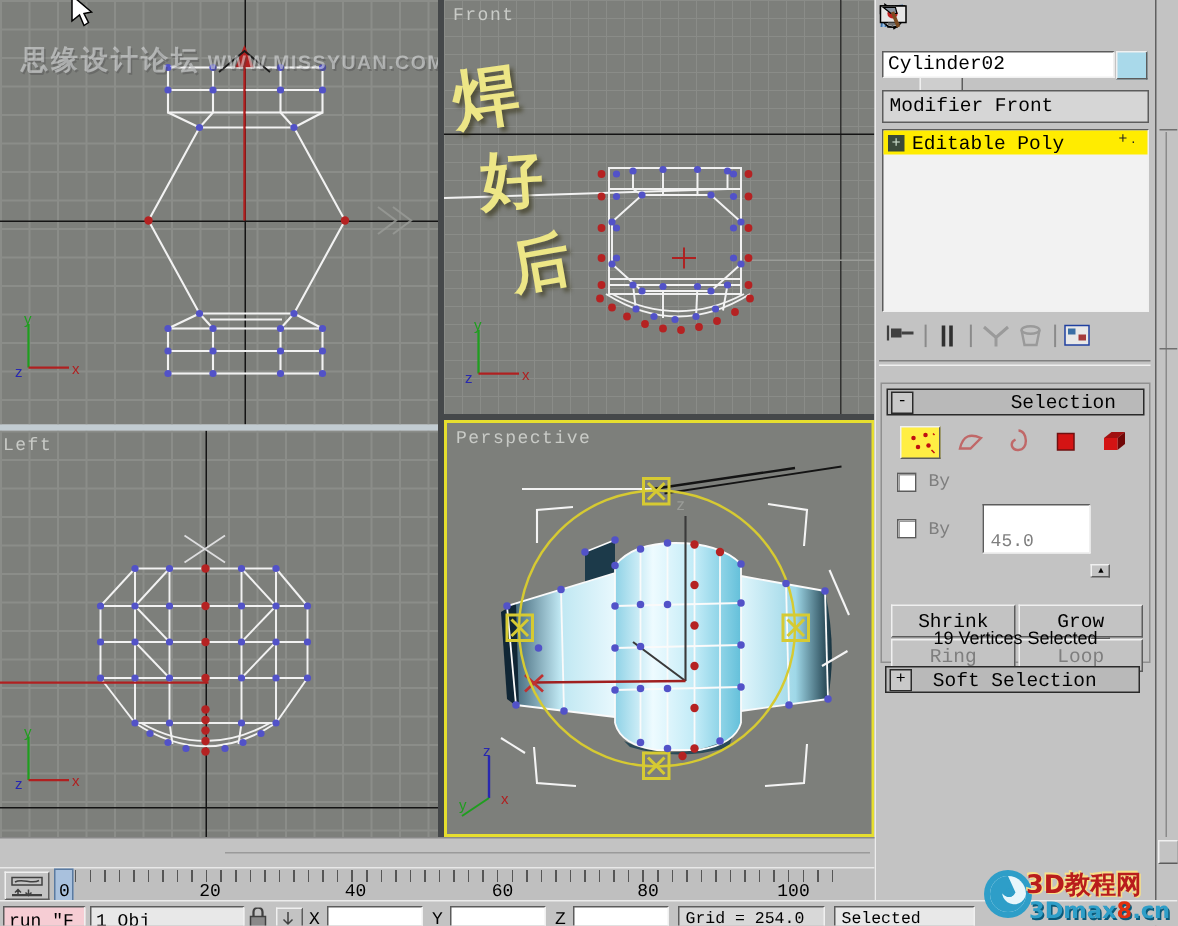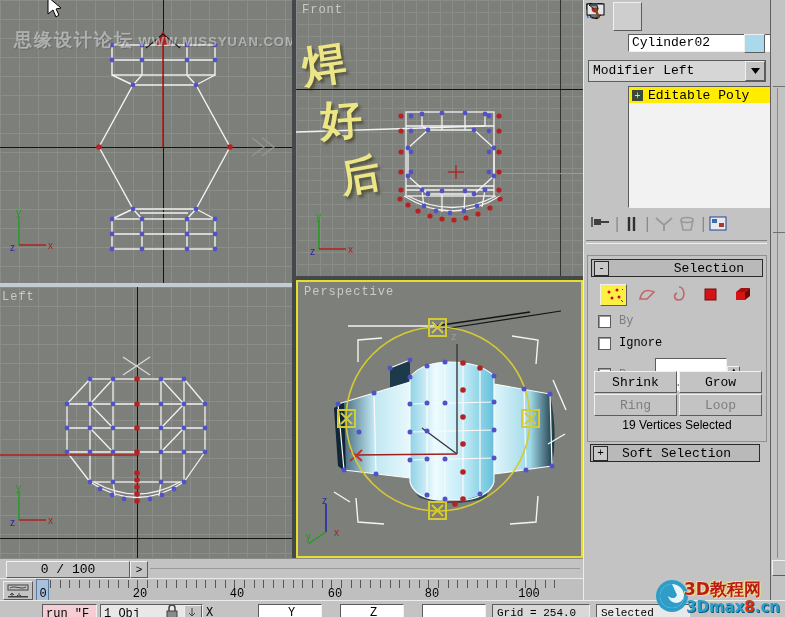--- a/index.html
+++ b/index.html
@@ -19,23 +19,23 @@
     background-size:12px 12px;}
   .vplabel{position:absolute;top:3px;left:6px;color:#c9cbc7;font-size:12px;
     font-family:"Liberation Mono",monospace;letter-spacing:1px;z-index:5;}
   .axis-v{position:absolute;width:1px;background:#141414;}
   .axis-h{position:absolute;height:1px;background:#141414;}
   svg{position:absolute;left:0;top:0;}
   
   .raised{background:#c3c3c3;border-top:1px solid #f0f0f0;border-left:1px solid #f0f0f0;
     border-bottom:1px solid #5c5c5c;border-right:1px solid #5c5c5c;}
   .sunken{background:#fff;border-top:1px solid #5c5c5c;border-left:1px solid #5c5c5c;
-    border-bottom:1px solid #f0f0f0;border-right:1px solid #f0f0f0;margin-left:40px;}
+    border-bottom:1px solid #f0f0f0;border-right:1px solid #f0f0f0;}
   .btn{display:flex;align-items:center;justify-content:center;
-    font-family:"Liberation Mono",monospace;font-size:13px;color:#000;}
+    font-family:"Liberation Mono",monospace;font-size:13px;color:#000;margin-top:32px;}
   .btn.dis{color:#7e7e7e;}
   .mono{font-family:"Liberation Mono",monospace;}
   .panel-label{font-size:12px;color:#000;font-family:"Liberation Mono",monospace;}
   .checkbox{width:11px;height:11px;background:#fff;border:1px solid #5c5c5c;
     box-shadow:inset 1px 1px 0 #9a9a9a;}
   .rollhead{background:#b9b9b9;border:1px solid #2a2a2a;display:flex;align-items:center;
     font-family:"Liberation Mono",monospace;font-size:13px;}
   .minusbox{width:13px;height:13px;border:1px solid #2a2a2a;background:#c9c9c9;
     display:flex;align-items:center;justify-content:center;font-size:11px;margin:0 4px 0 2px;
     font-family:"Liberation Mono",monospace;}
@@ -507,21 +507,21 @@
         <path d="M3,3 L11,3 L12,7 L8,7 Z" fill="#8893a0" stroke="#000" stroke-width="0.8"></path>
         <path d="M9,6 L13,16" stroke="#7a4a20" stroke-width="2.4"></path>
       </svg>
     </div>
   </div>
 
   <div class="sunken abs mono" style="left:4px;top:34px;width:150px;height:16px;font-size:13px;padding-left:3px;line-height:16px;">Cylinder02</div>
   <div class="raised abs" style="left:160px;top:34px;width:19px;height:17px;background:#a9d9ea;"></div>
 
   <div class="abs" style="left:4px;top:60px;width:176px;height:20px;border:1px solid #5c5c5c;background:#d6d6d6;">
-    <span class="mono" style="font-size:13px;position:absolute;left:4px;top:2px;">Modifier Left</span>
+    <span class="mono" style="font-size:13px;position:absolute;left:4px;top:2px;">Modifier Front</span>
     <div class="raised btn" style="position:absolute;right:0;top:0;width:18px;height:18px;">
       <svg width="9" height="6" style="position:static;">
         <polygon points="0,0 9,0 4.5,6" fill="#000"></polygon>
         </svg>
     </div>
   </div>
 
   <div class="sunken abs" style="left:4px;top:86px;width:176px;height:120px;background:#f2f2f2;">
     <div style="height:16px;background:#ffec00;display:flex;align-items:center;position:relative;">
       <span style="width:11px;height:11px;background:#3a4a3a;color:#cfe0cf;font-size:10px;line-height:11px;
@@ -597,24 +597,20 @@
           </svg>
       </div>
     </div>
 
     <div style="display:flex;align-items:center;margin:6px 0 0 10px;">
       <div class="checkbox"></div>
       <span class="panel-label" style="margin-left:8px;color:#7e7e7e;">By</span>
     </div>
     <div style="display:flex;align-items:center;margin:8px 0 0 10px;">
       <div class="checkbox"></div>
-      <span class="panel-label" style="margin-left:8px;">Ignore</span>
-    </div>
-    <div style="display:flex;align-items:center;margin:8px 0 0 10px;">
-      <div class="checkbox"></div>
       <span class="panel-label" style="margin-left:8px;color:#7e7e7e;">By</span>
       <div class="sunken mono" style="width:66px;height:14px;margin-left:22px;font-size:12px;color:#7e7e7e;
            padding:17px 0 0 4px;">45.0</div>
       <div style="width:13px;height:17px;display:flex;flex-direction:column;">
         <div class="raised btn" style="height:8px;font-size:6px;">▲</div>
         <div class="raised btn" style="height:8px;font-size:6px;">▼</div>
       </div>
     </div>
 
     <div class="raised btn abs" style="left:6px;top:115px;width:81px;height:20px;">Shrink</div>

